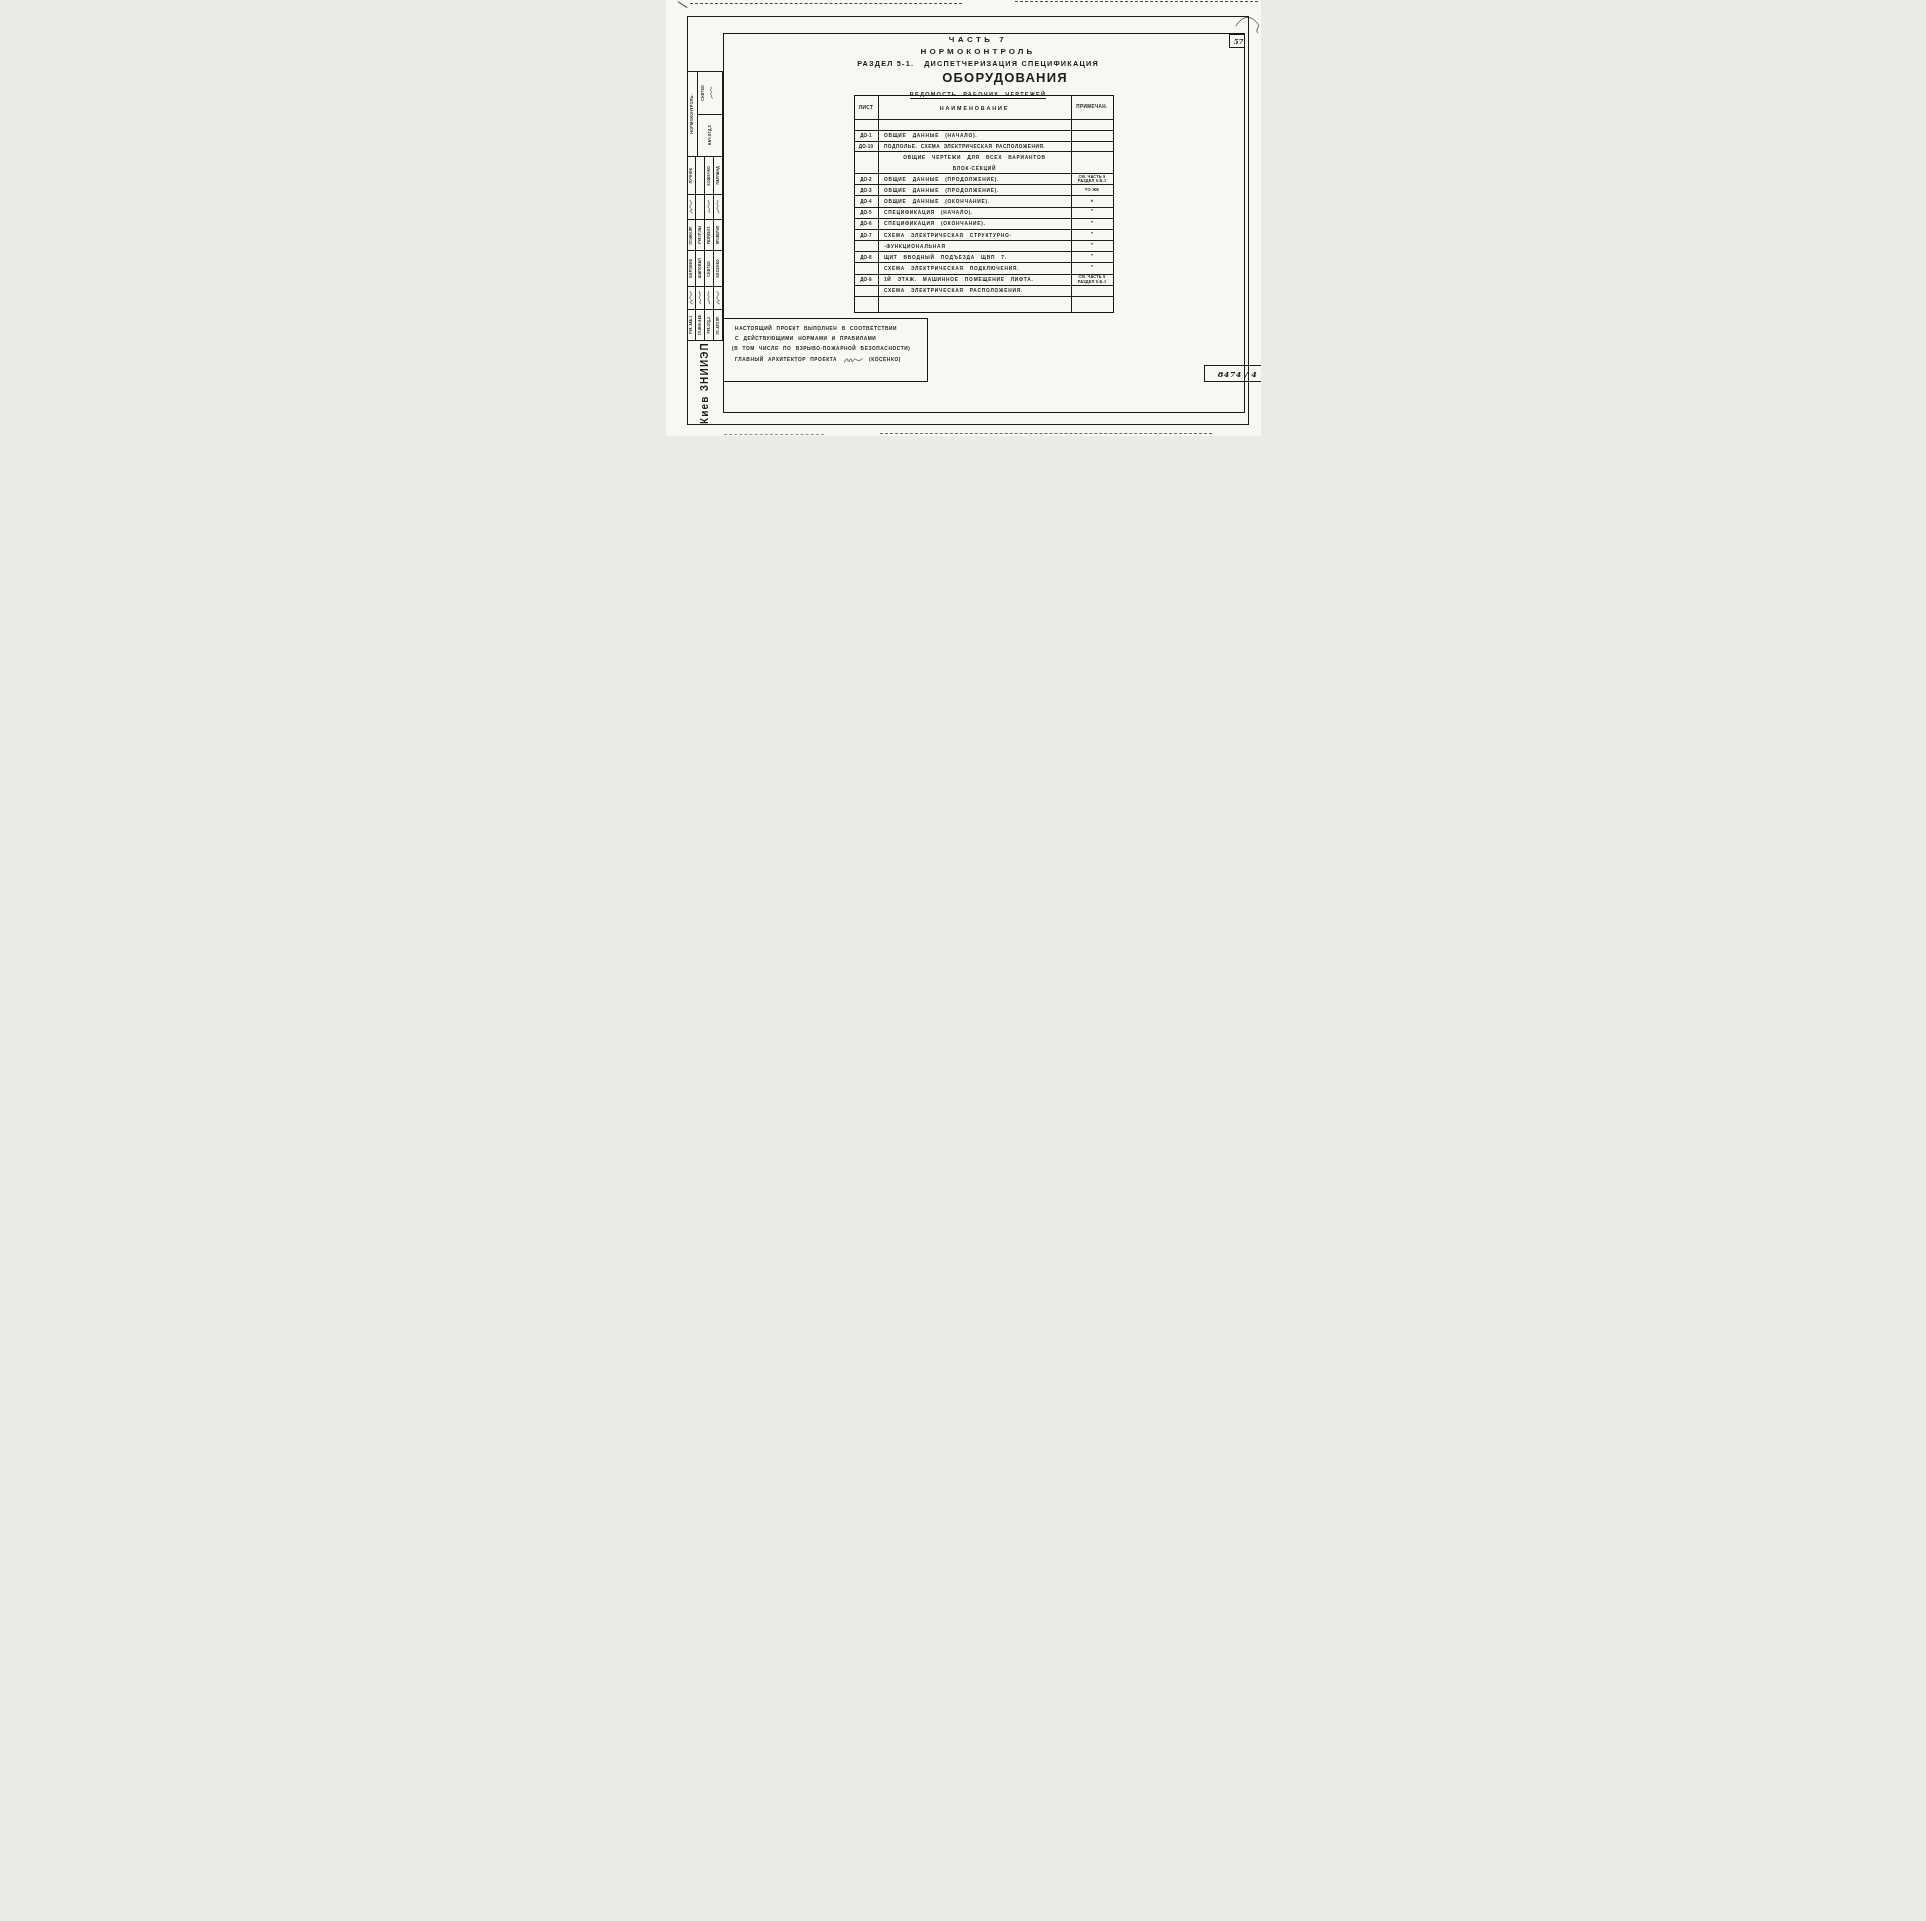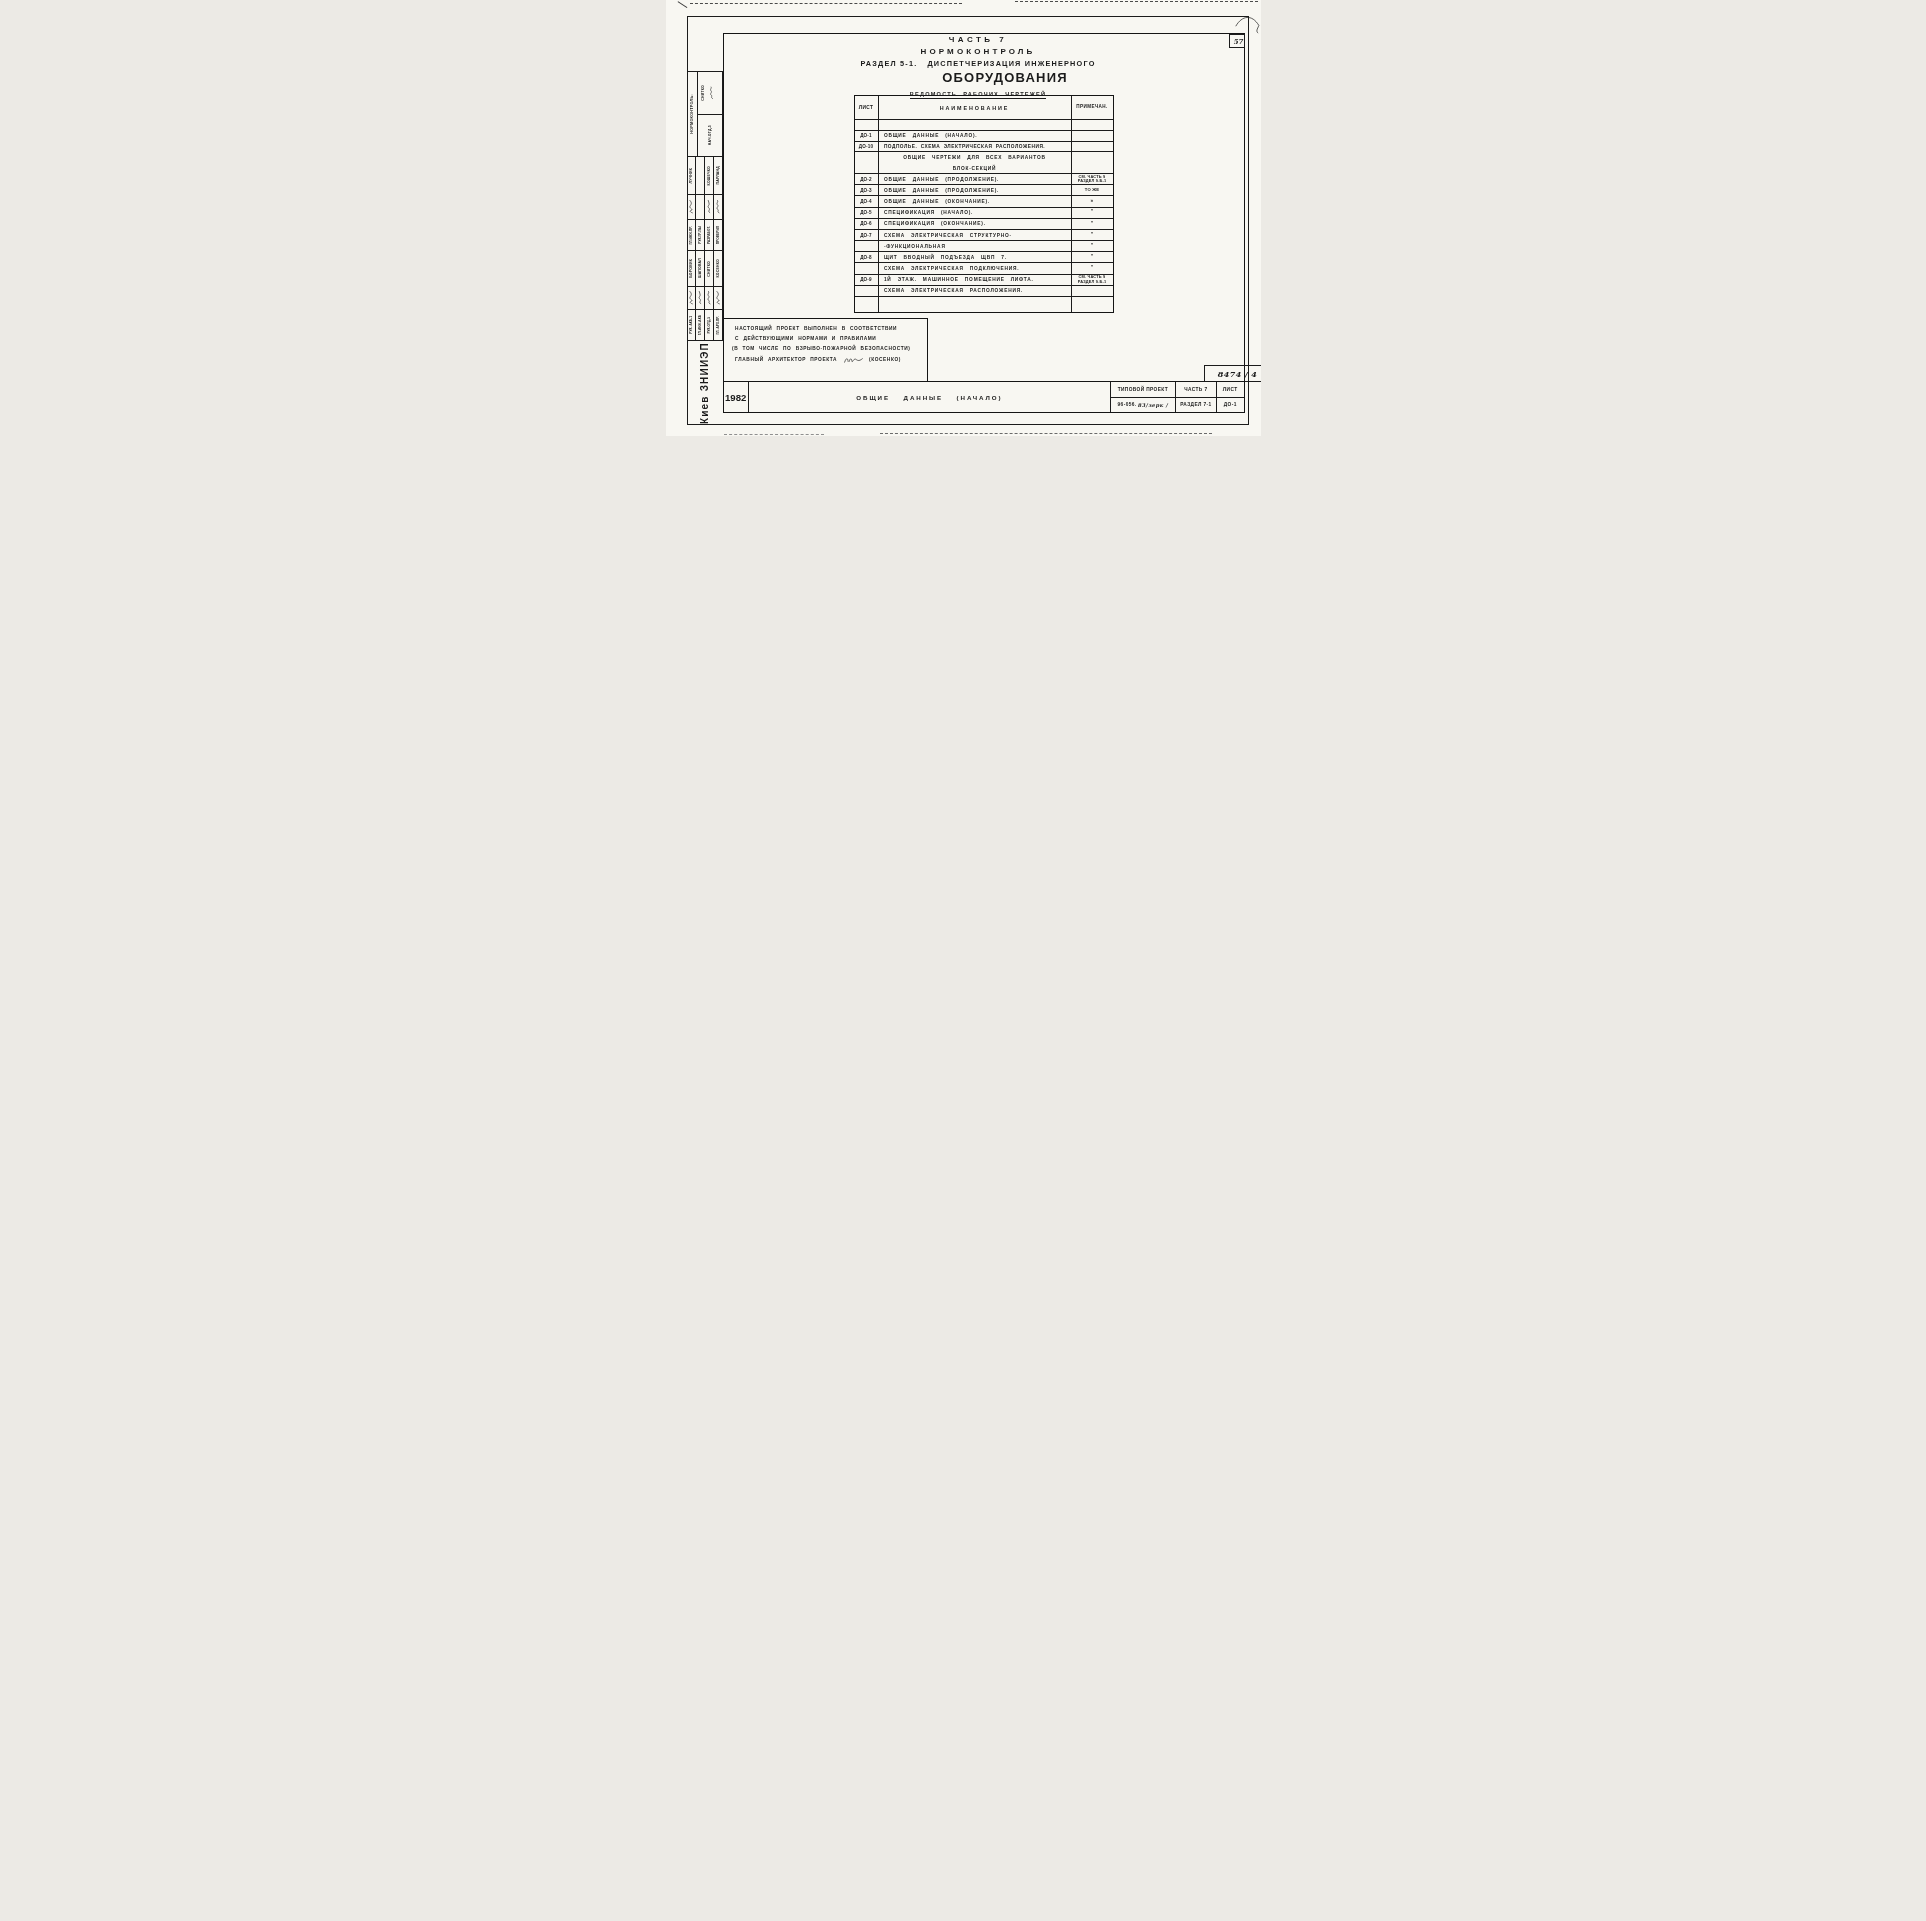--- a/index.html
+++ b/index.html
@@ -108,21 +108,21 @@
   <div class="abs main-frame"></div>
 
   <div class="abs corner-num">
     <span>57</span>
   </div>
 
   <div class="abs header-block">
     <div class="h-line1">ЧАСТЬ 7</div>
     <div class="h-line2">НОРМОКОНТРОЛЬ</div>
     <div class="h-line3">
-      <span>РАЗДЕЛ 5-1.</span><span class="sec-title">ДИСПЕТЧЕРИЗАЦИЯ ИНЖЕНЕРНОГО</span>
+      <span>РАЗДЕЛ 5-1.</span><span class="sec-title">ДИСПЕТЧЕРИЗАЦИЯ СПЕЦИФИКАЦИЯ</span>
     </div>
     <div class="h-line4">ОБОРУДОВАНИЯ</div>
     <div class="h-line5">
       <span>ВЕДОМОСТЬ РАБОЧИХ ЧЕРТЕЖЕЙ</span>
     </div>
   </div>
 
   <div class="abs wtable">
 
     <div class="trow thead h63">
@@ -281,39 +281,20 @@
         <path d="M4 16 C8 4 12 4 13 14 M16 14 C18 5 22 5 23 14 C24 18 28 6 32 8 C36 10 40 16 50 7"></path>
       </svg>
       <span class="note-line" style="margin-bottom:0;">(КОСЕНКО)</span>
     </div>
   </div>
 
   <div class="abs inv-box">
     <span>8474 / 4</span>
   </div>
 
-  <div class="abs title-block">
-    <div class="tb-year">1982</div>
-    <div class="tb-title">ОБЩИЕ ДАННЫЕ (НАЧАЛО)</div>
-    <div class="tb-proj">
-      <div class="tb-row divider">ТИПОВОЙ ПРОЕКТ</div>
-      <div class="tb-row proj-num">
-        <span>96-056.</span>
-        <i>83/зерк /</i>
-      </div>
-    </div>
-    <div class="tb-part">
-      <div class="tb-row divider">ЧАСТЬ 7</div>
-      <div class="tb-row">РАЗДЕЛ 7-1</div>
-    </div>
-    <div class="tb-sheet">
-      <div class="tb-row divider">ЛИСТ</div>
-      <div class="tb-row">ДО-1</div>
-    </div>
-  </div>
 
   <div class="abs sbox" style="top:71px; height:86px;">
     <div class="sa-left">
       <span class="vtext" style="font-size:3.7px; letter-spacing:0.3px;">НОРМОКОНТРОЛЬ:</span>
     </div>
     <div class="sa-right">
       <div class="sa-cell divider">
         <span class="vtext vt-name">СНИТКО</span>
         <span class="vsig">
           <svg class="sig" width="13" height="5.4" viewBox="0 0 38 14">

